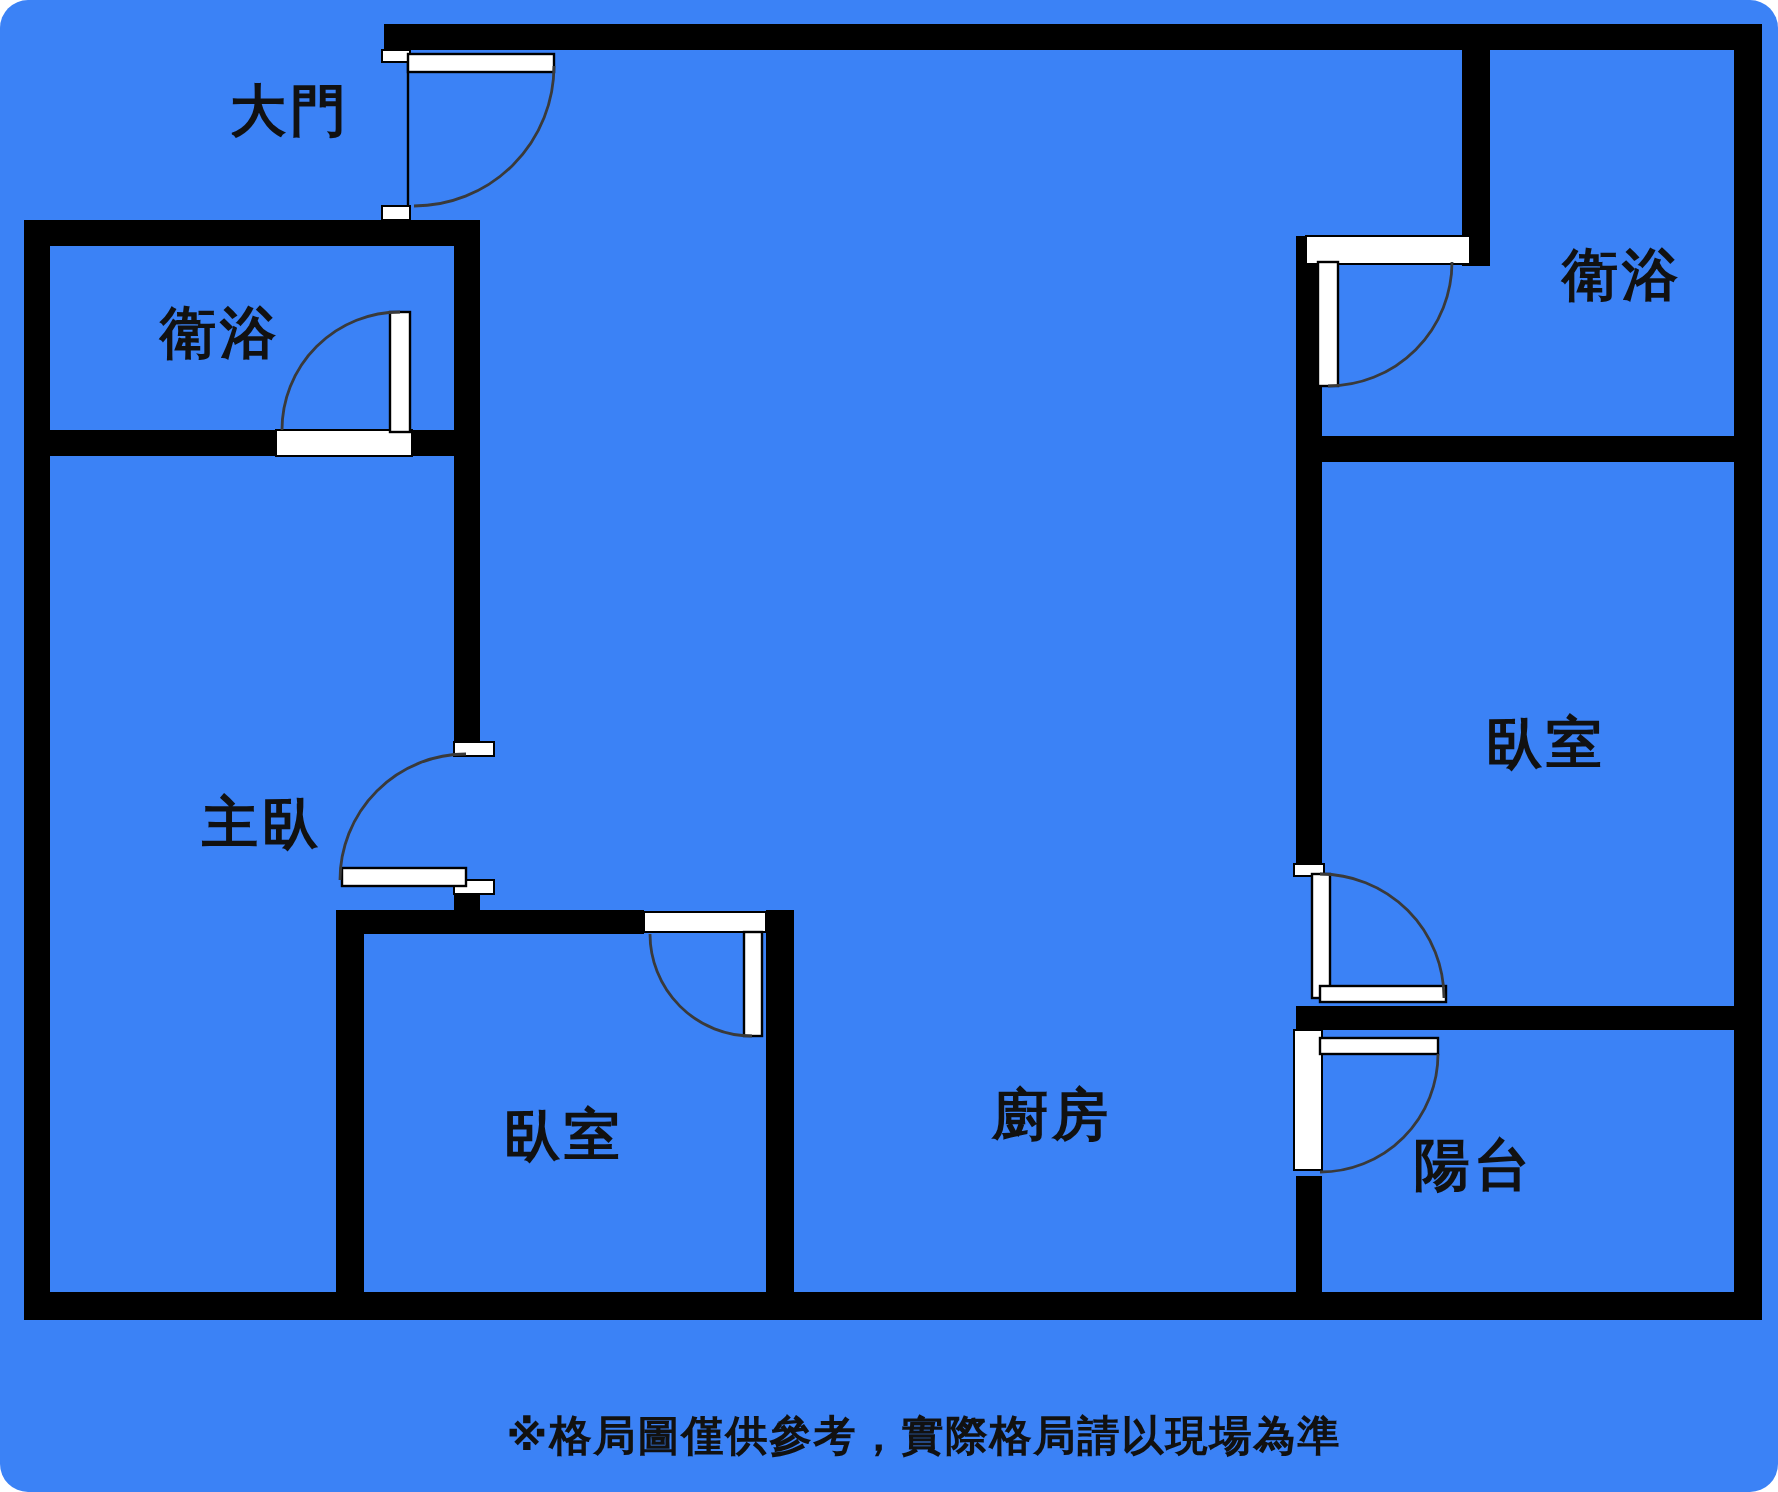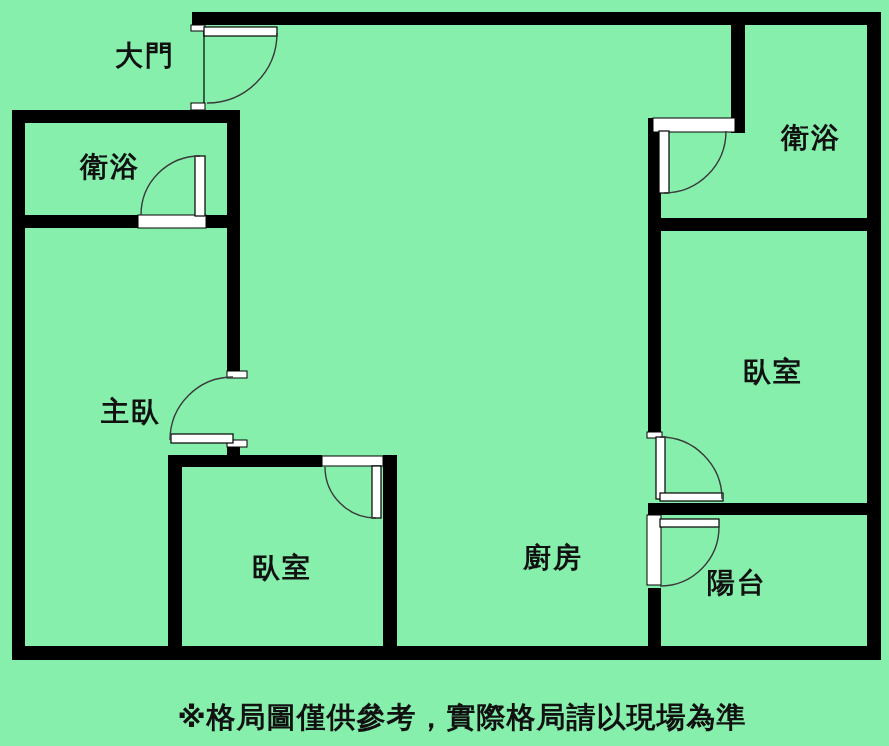--- a/index.html
+++ b/index.html
@@ -4,23 +4,24 @@
 <style>
   html, body {
     margin: 0;
     padding: 0;
     background: #ffffff;
   }
   #canvas {
     position: relative;
     width: 889px;
     height: 746px;
-    background: #86efac;
+    background: #3b82f6;
     font-family: "Liberation Sans", "DejaVu Sans", sans-serif;
     overflow: hidden;
+    border-radius: 14px;
   }
   #plan-svg {
     position: absolute;
     left: 0;
     top: 0;
   }
   .room-label {
     position: absolute;
     transform: translate(-50%, -50%);
     font-size: 28px;
@@ -28,21 +29,21 @@
     color: #111111;
     white-space: nowrap;
     letter-spacing: 2px;
     line-height: 1;
   }
   .footer-note {
     position: absolute;
     left: 462px;
     top: 718px;
     transform: translate(-50%, -50%);
-    font-size: 29px;
+    font-size: 21px;
     font-weight: bold;
     color: #111111;
     white-space: nowrap;
     letter-spacing: 1px;
   }
   .wall { fill: #000000; }
   .door-arc { fill: none; stroke: #3a3a3a; stroke-width: 1.4; }
   .door-leaf { fill: #ffffff; stroke: #000000; stroke-width: 1.2; }
   .door-open { fill: #ffffff; stroke: #000000; stroke-width: 1; }
   .door-line { stroke: #000000; stroke-width: 1.2; }
@@ -133,20 +134,20 @@
         <path class="door-arc" d="M 719 527 A 59 59 0 0 1 660 586"></path>
       </g>
 
     </g>
   </svg>
 
   <div class="room-label" style="left:145px; top:56px;">大門</div>
   <div class="room-label" style="left:110px; top:167px;">衛浴</div>
   <div class="room-label" style="left:131px; top:412px;">主臥</div>
   <div class="room-label" style="left:282px; top:568px;">臥室</div>
-  <div class="room-label" style="left:553px; top:558px;text-align:center;">廚房</div>
+  <div class="room-label" style="left:526px; top:558px;text-align:center;">廚房</div>
   <div class="room-label" style="left:811px; top:138px;">衛浴</div>
   <div class="room-label" style="left:773px; top:372px;">臥室</div>
   <div class="room-label" style="left:737px; top:583px;">陽台</div>
 
   <div class="footer-note">※格局圖僅供參考，實際格局請以現場為準</div>
 
 </div>
 
 </body></html>

